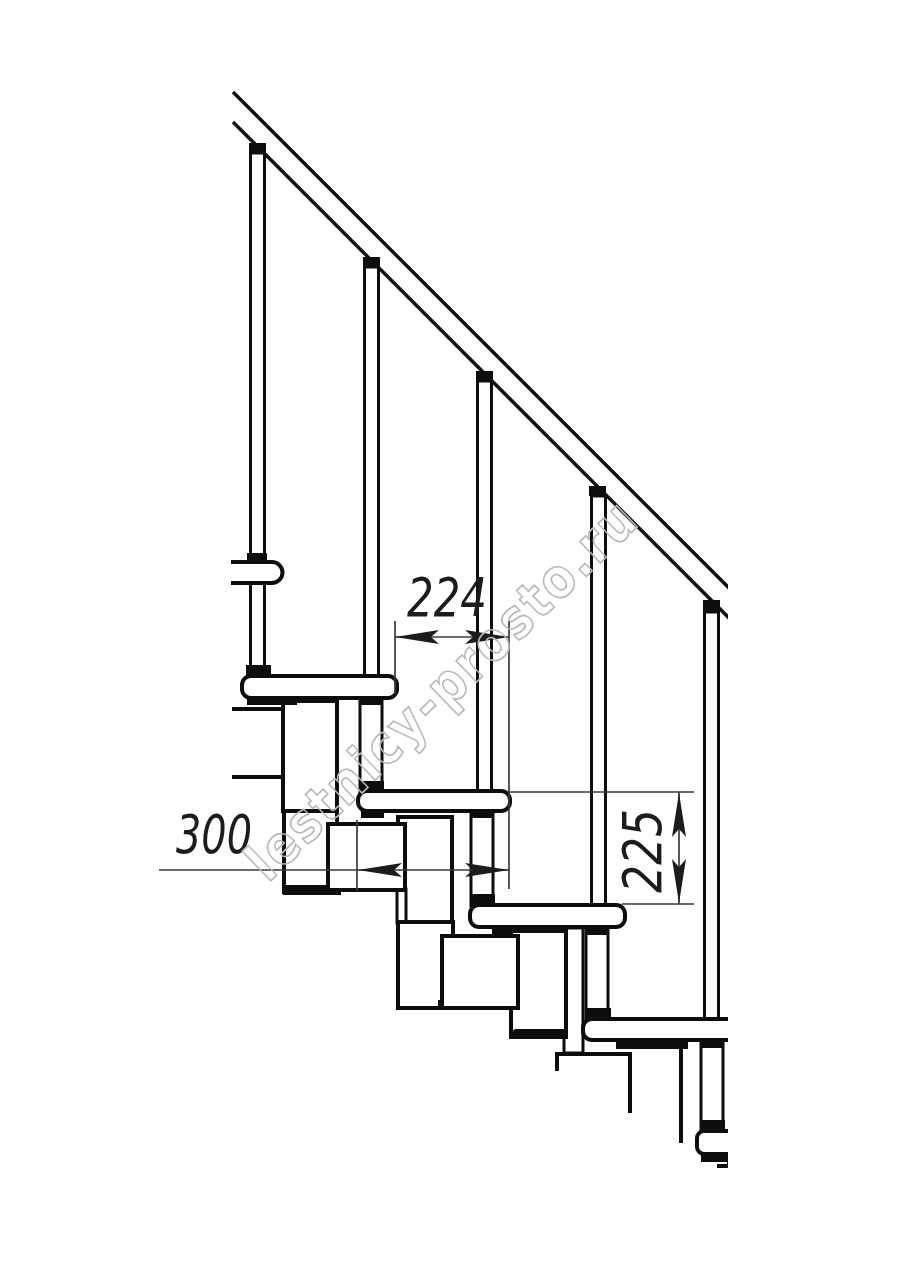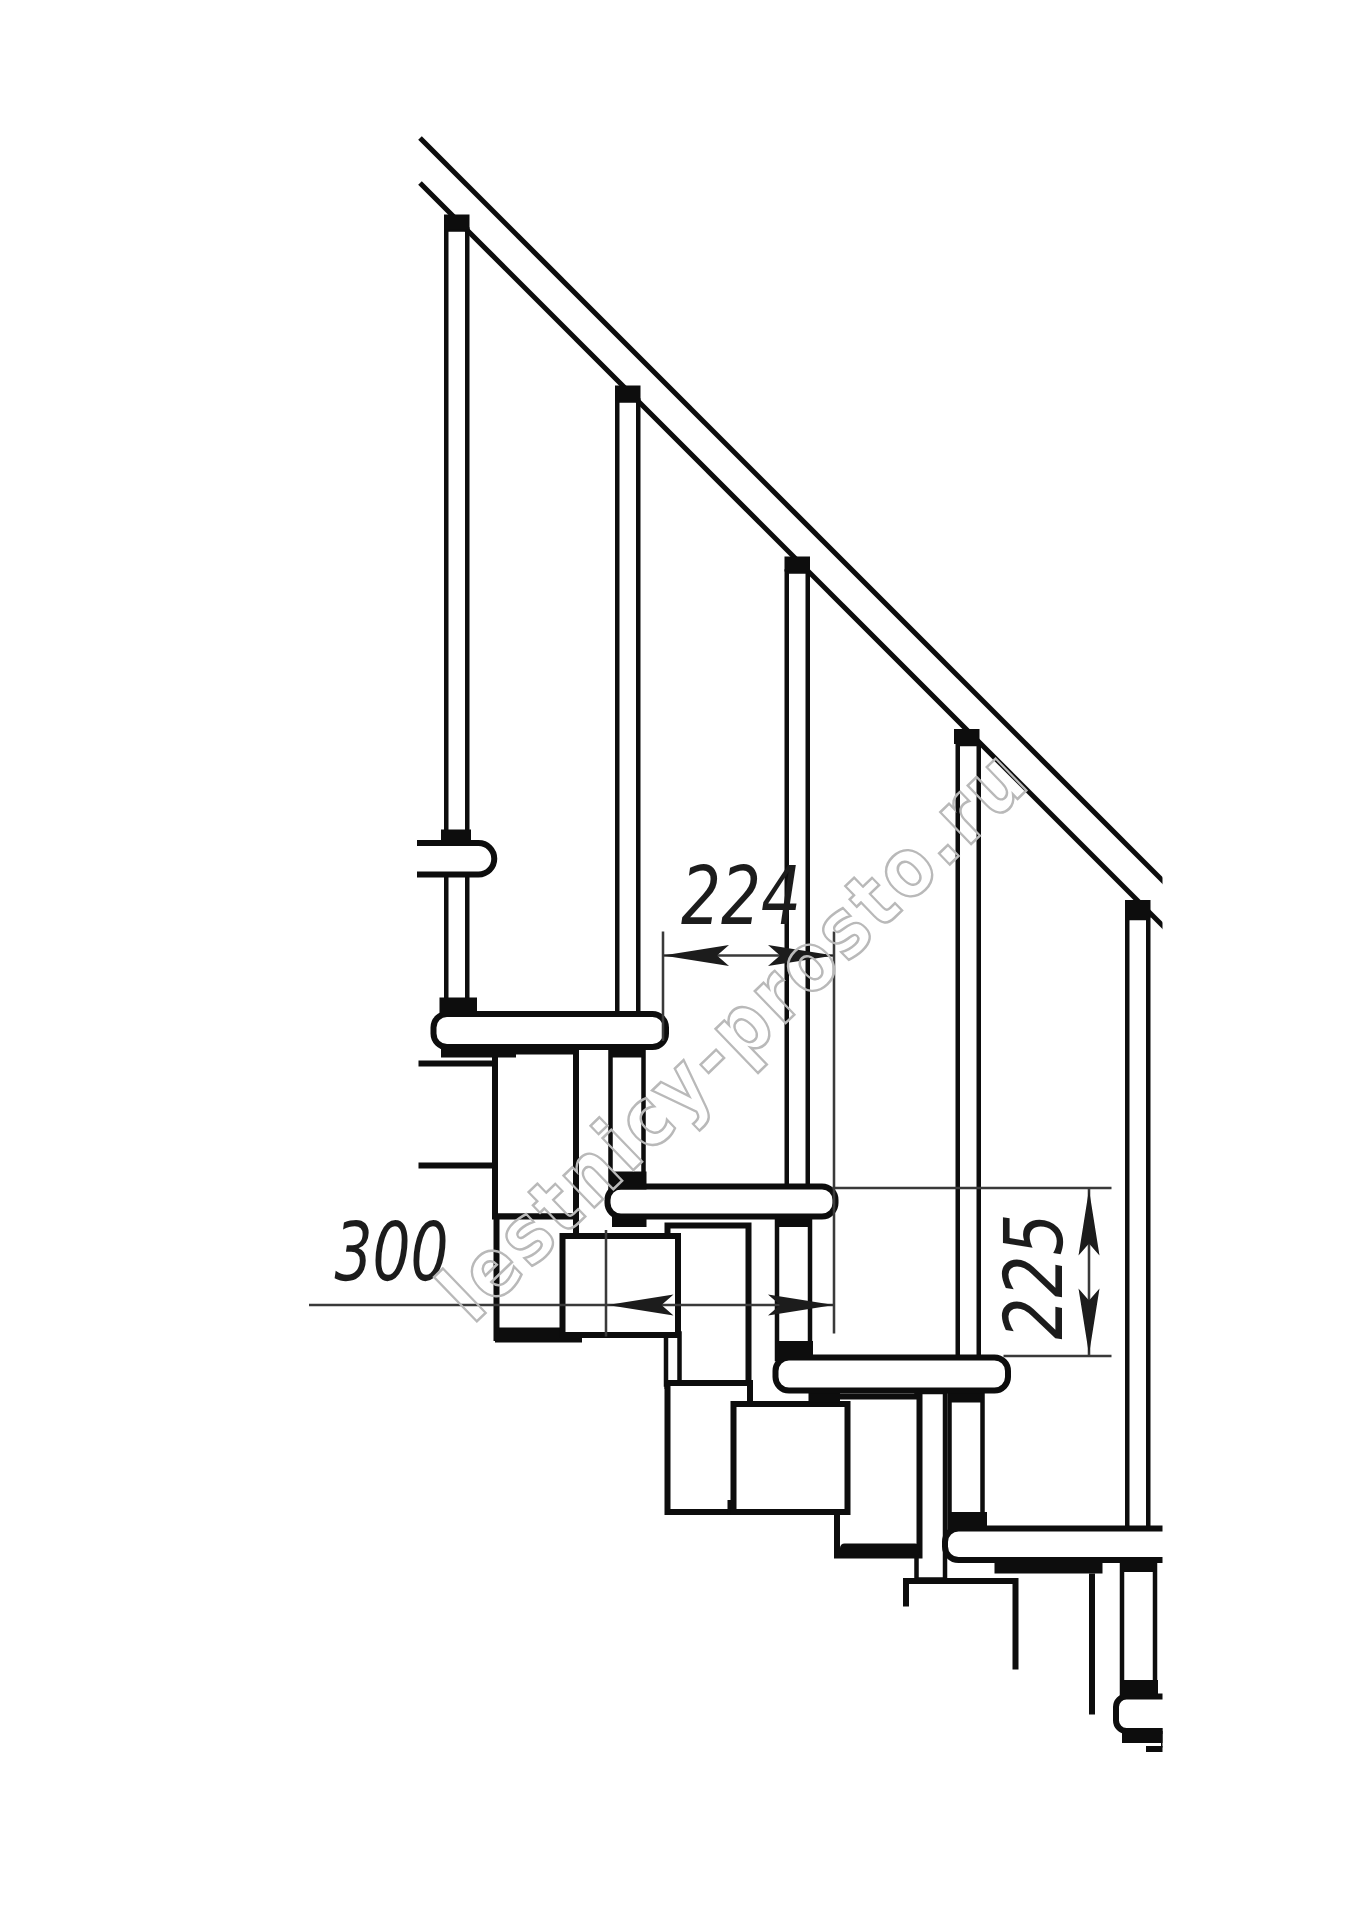--- a/index.html
+++ b/index.html
@@ -1,17 +1,17 @@
 <!DOCTYPE html>
 <html><head>
 <meta charset="utf-8">
 <style>
   html,body{margin:0;padding:0;background:#ffffff;}
   .page{width:728px;height:1280px;position:relative;background:#ffffff;overflow:hidden;
-        font-family:"DejaVu Sans",sans-serif;padding-left:47px;}
+        font-family:"DejaVu Sans",sans-serif;}
   svg{display:block;}
   text.dim{font-family:"DejaVu Sans",sans-serif;font-style:italic;font-size:54px;fill:#1c1c1c;}
   text.wm{font-family:"DejaVu Sans",sans-serif;font-weight:bold;font-size:54px;letter-spacing:3px;
           fill:none;stroke-width:1.7px;}
 </style>
 </head>
 <body>
 
 <div class="page">
 <svg width="914" height="1280" viewBox="0 0 914 1280" xmlns="http://www.w3.org/2000/svg">

